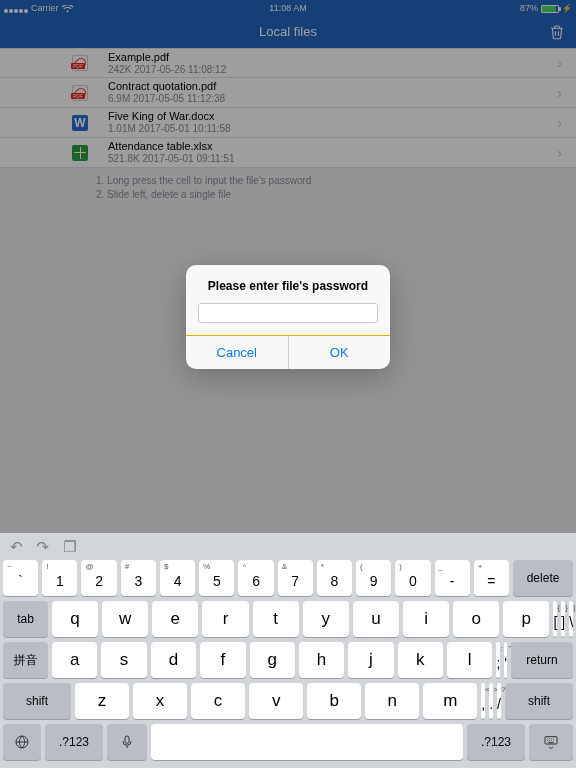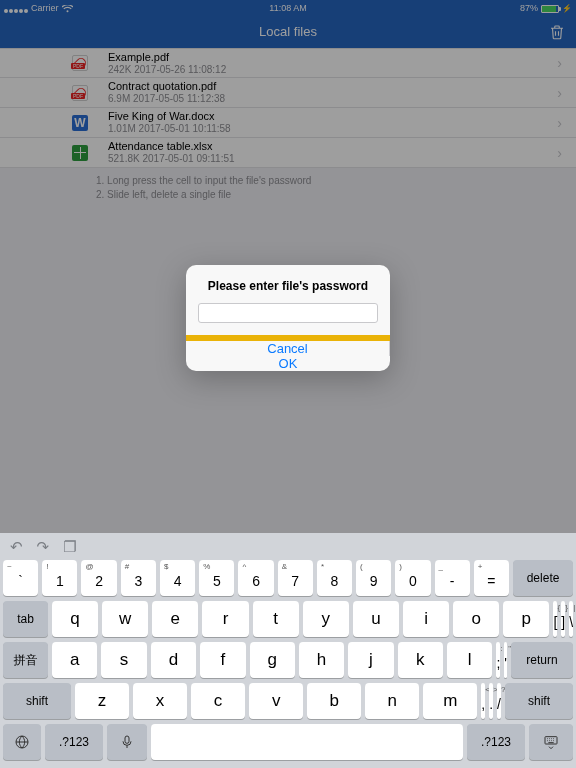--- a/index.html
+++ b/index.html
@@ -44,21 +44,21 @@
 .hints{ padding:6px 0 0 96px; font-size:10px; color:#8e8e93; line-height:1.4;}
 
 
 .dim{ position:absolute; inset:0; background:rgba(0,0,0,0.38);}
 
 
 .alert{ position:absolute; left:50%; top:229px; transform:translateX(-50%); width:204px; background:#f8f8f8; border-radius:10px; overflow:hidden; box-shadow:0 8px 30px rgba(0,0,0,.25);margin-top:36px;}
 .alert-title{ text-align:center; font-size:12px; font-weight:600; padding:14px 12px 10px;}
 .alert-input{ margin:0 12px 12px; }
 .alert-input input{ width:100%; height:20px; border:1px solid #c9c9cc; background:#fff; border-radius:3px; font-size:11px; padding:0 5px; outline:none;}
-.alert-btns{ display:flex; border-top:6px solid #eab308;flex-direction:column;}
+.alert-btns{ display:flex; border-top:1px solid #eab308;}
 .alert-btns button{ flex:1; height:33px; background:none; border:none; font-size:13px; color:#0a7aff; cursor:pointer;}
 .alert-btns button:first-child{ border-right:1px solid #d0d0d4;}
 
 
 .kb{ position:absolute; left:0; right:0; bottom:0; background:#d1d4d9; padding-bottom:3px;}
 .kb-toolbar{ height:27px; display:flex; align-items:center; gap:14px; padding:0 10px; color:#7a7e84;}
 .kb-toolbar .tb{ font-size:15px; }
 .kb-rows{ padding:0 3px;}
 .krow{ display:flex; gap:4px; margin-bottom:5px;}
 .key{ background:#fff; border-radius:4px; box-shadow:0 1px 0 rgba(0,0,0,.25); display:flex; flex-direction:column; align-items:center; justify-content:center; height:36px; position:relative; color:#000; user-select:none;}

